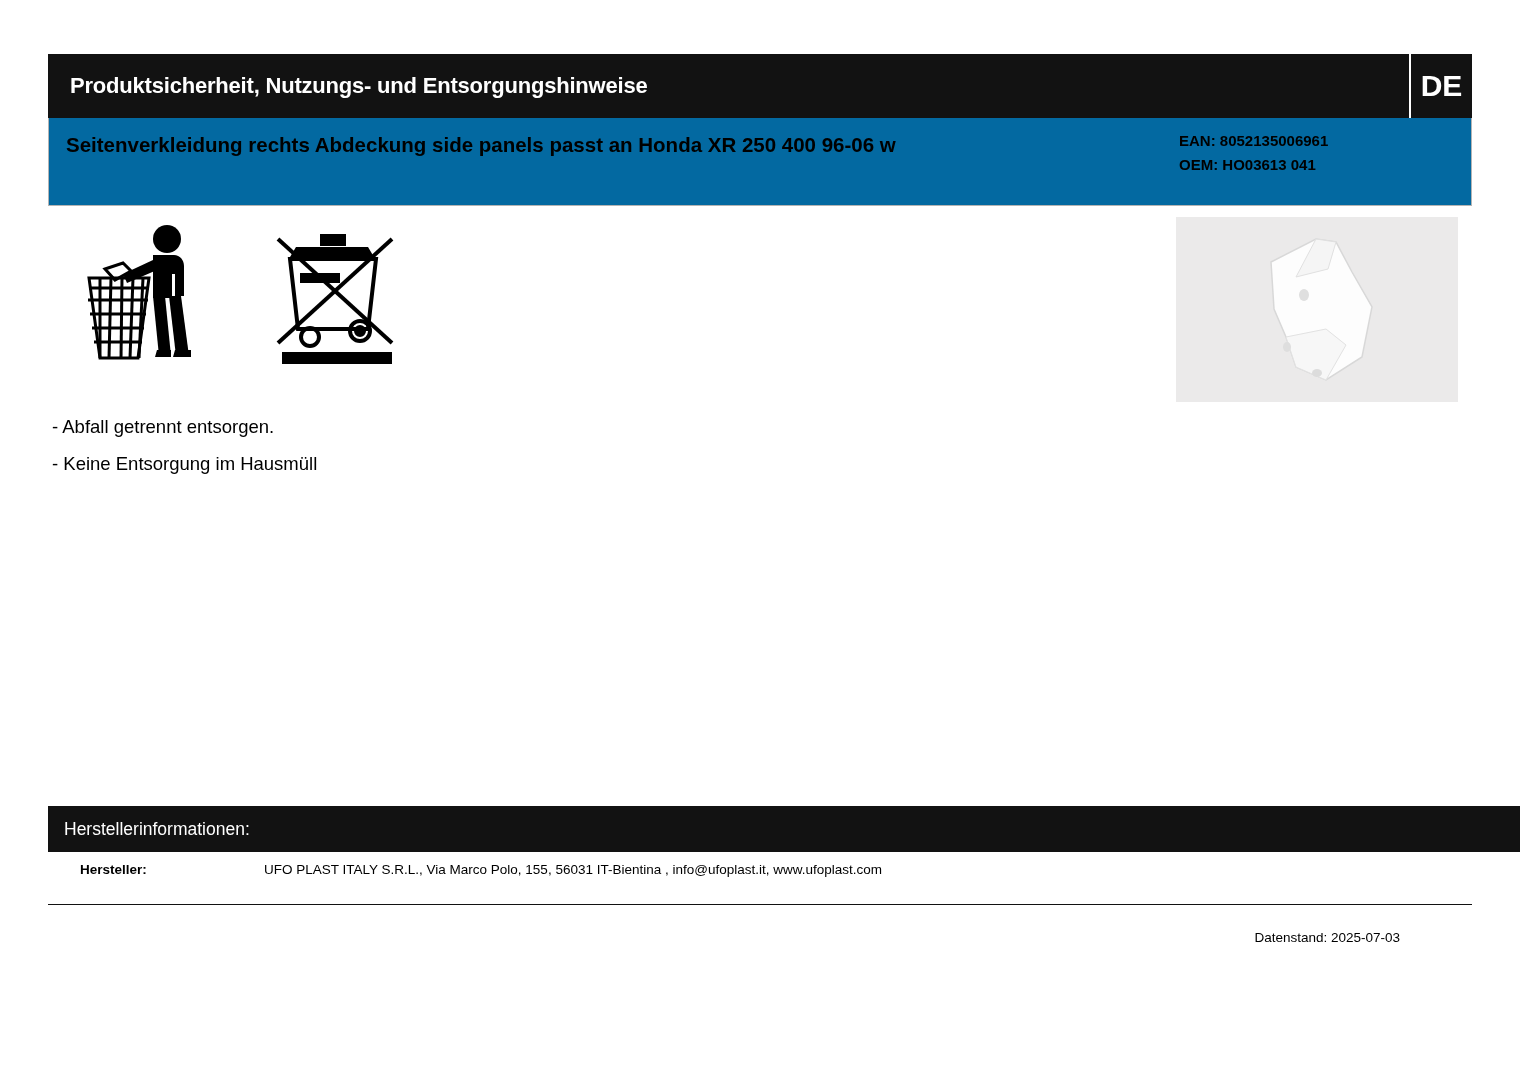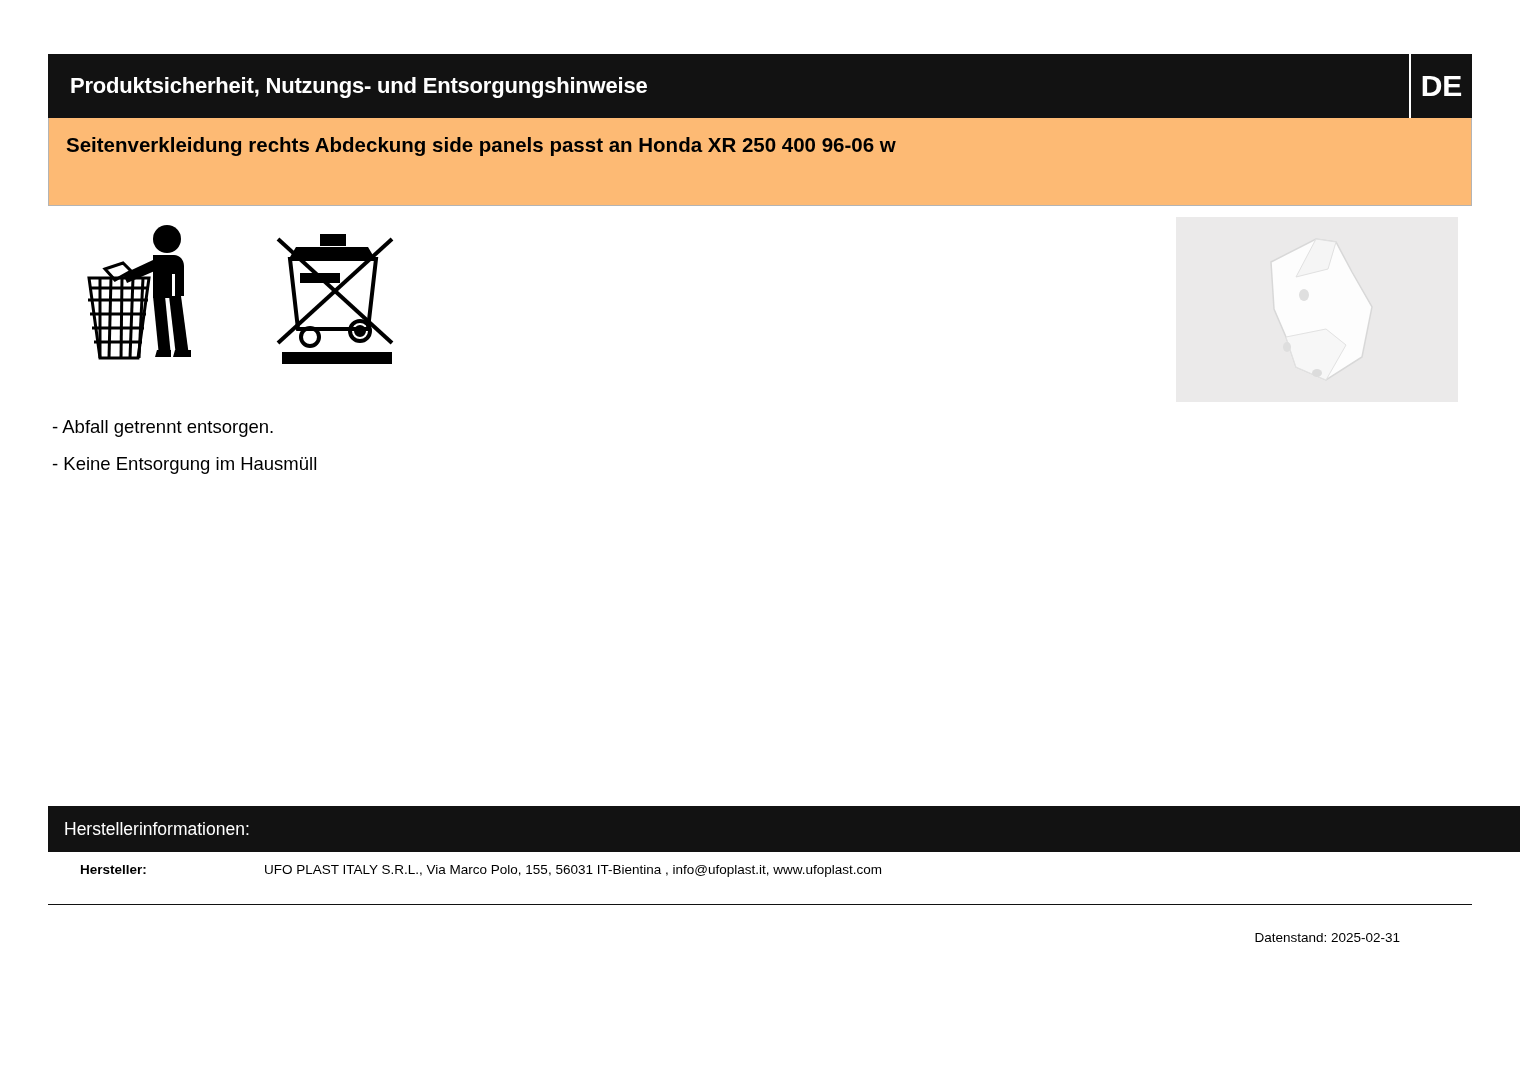--- a/index.html
+++ b/index.html
@@ -62,21 +62,21 @@
     font-weight: bold;
   }
 
   
   .subhead {
     position: absolute;
     left: 48px;
     top: 118px;
     width: 1424px;
     height: 88px;
-    background: #fdba74;
+    background: #0369a1;
     border: 1px solid #b4b4b4;
     border-top: none;
     box-sizing: border-box;
   }
   .subhead-title {
     position: absolute;
     left: 17px;
     top: 11px;
     width: 1080px;
     font-size: 20.5px;
@@ -186,20 +186,24 @@
 
   <div class="header-bar">
     <div class="header-title">Produktsicherheit, Nutzungs- und Entsorgungshinweise</div>
     <div class="header-lang-cell">
       <div class="header-lang">DE</div>
     </div>
   </div>
 
   <div class="subhead">
     <div class="subhead-title">Seitenverkleidung rechts Abdeckung side panels passt an Honda XR 250 400 96-06 w</div>
+    <div class="subhead-codes">
+      <div>EAN: 8052135006961</div>
+      <div>OEM: HO03613 041</div>
+    </div>
   </div>
 
   <div class="picto-area">
 
     <span class="picto-litter">
       <svg width="130" height="160" viewBox="0 0 130 160" xmlns="http://www.w3.org/2000/svg">
         <g fill="#000000">
 
           <circle cx="84" cy="17" r="14"></circle>
 
@@ -277,15 +281,15 @@
   </div>
 
   <div class="maker-bar">
     <div class="maker-bar-label">Herstellerinformationen:</div>
   </div>
   <div class="maker-row">
     <div class="maker-key">Hersteller:</div>
     <div class="maker-val">UFO PLAST ITALY S.R.L., Via Marco Polo, 155, 56031 IT-Bientina , info@ufoplast.it, www.ufoplast.com</div>
   </div>
 
-  <div class="footer-date">Datenstand: 2025-02-31</div>
+  <div class="footer-date">Datenstand: 2025-07-03</div>
 
 </div>
 
 </body></html>

